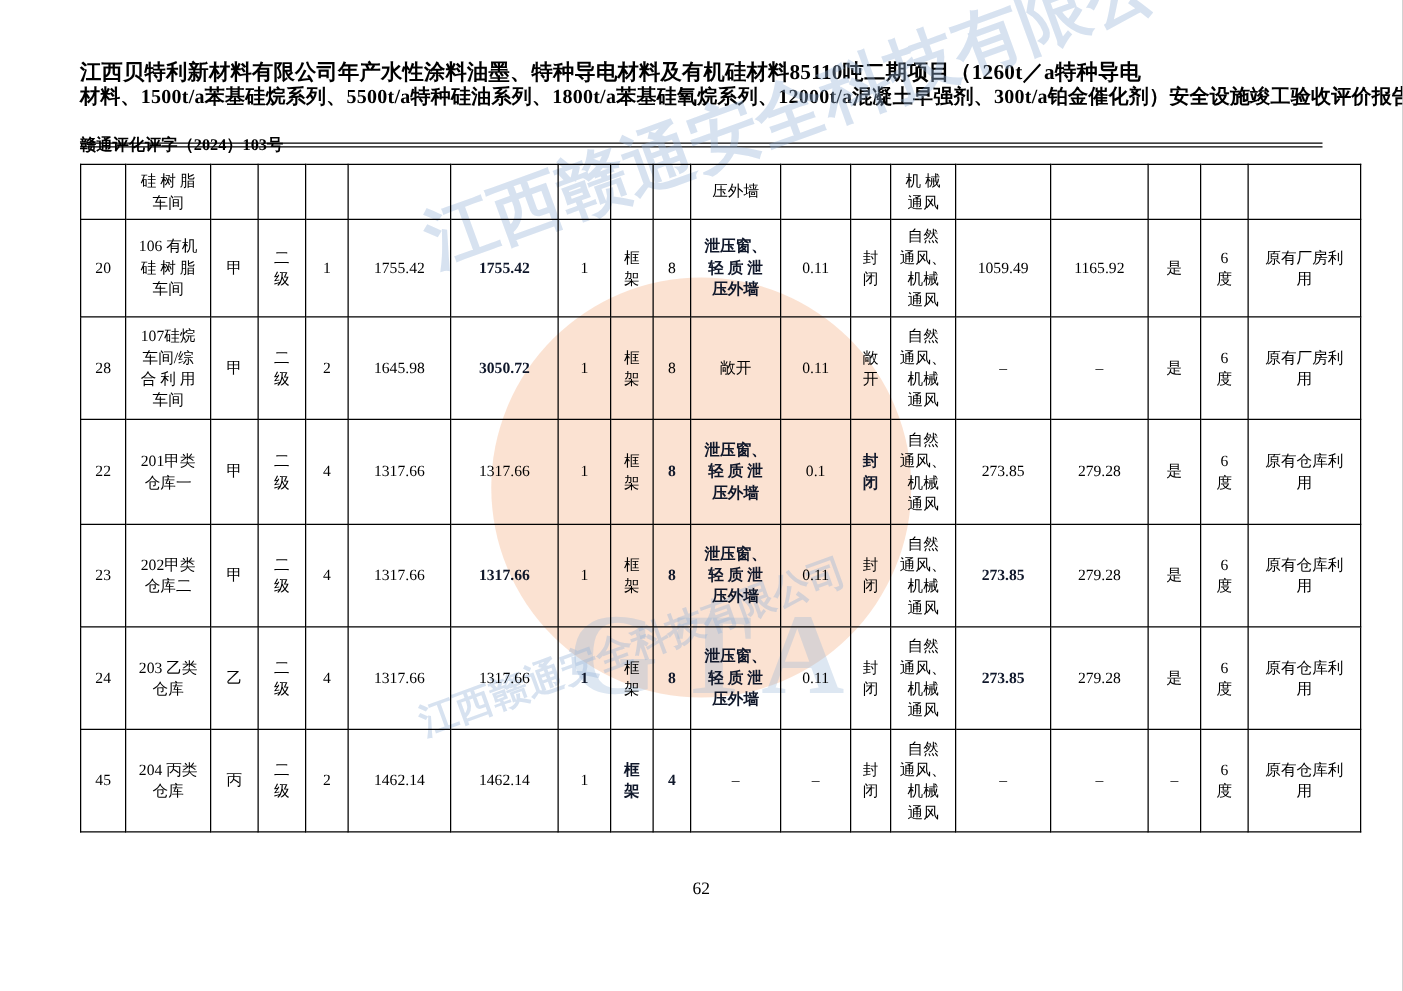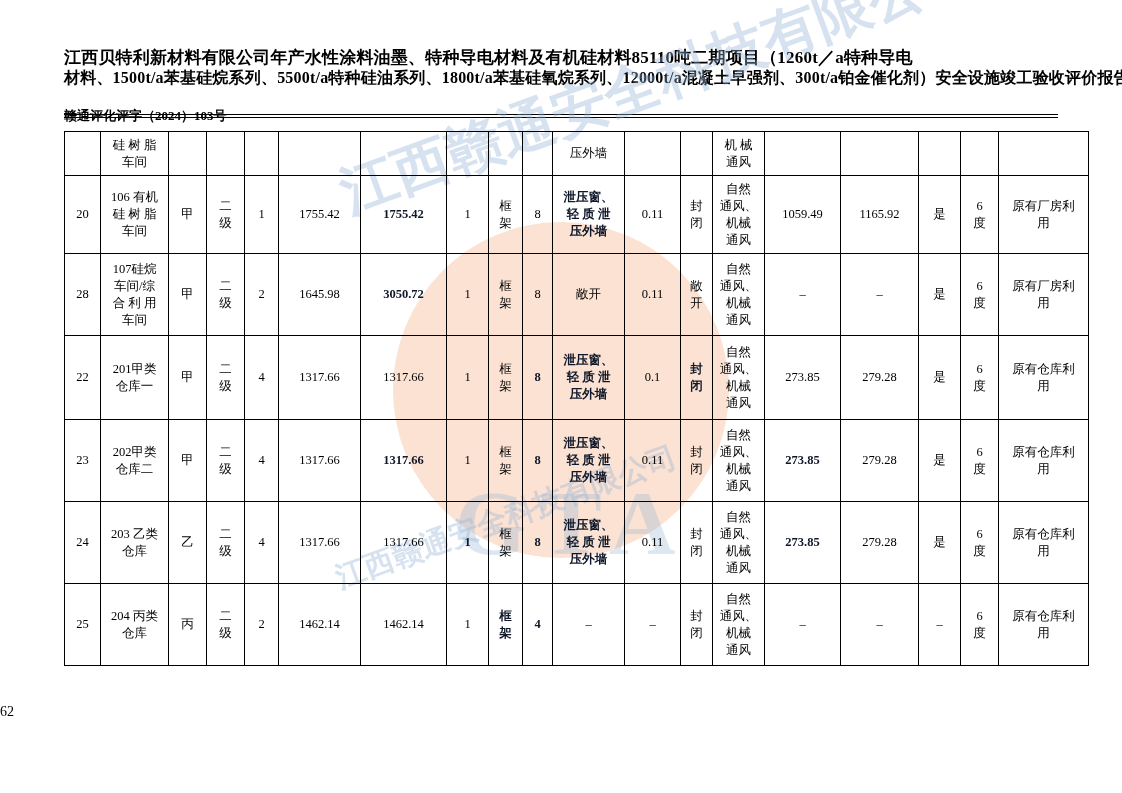--- a/index.html
+++ b/index.html
@@ -136,21 +136,21 @@
   }
   td.num { font-size: 13px; }
   .cell-red { color: #0f172a; font-weight: bold; }
 
   
   .page-number {
     position: absolute;
     left: 0;
     top: 704px;
     width: 1122px;
-    text-align: left;
+    text-align: center;
     font-family: "Liberation Serif", serif;
     font-size: 14px;
   }
 </style>
 </head>
 <body>
 
 <div class="page">
 
   <div class="header">
@@ -312,21 +312,21 @@
             <td class="num">0.11</td>
             <td>封<br>闭</td>
             <td>自然<br>通风、<br>机械<br>通风</td>
             <td class="num cell-red">273.85</td>
             <td class="num">279.28</td>
             <td>是</td>
             <td>6<br>度</td>
             <td>原有仓库利<br>用</td>
           </tr>
           <tr style="height: 82px;">
-            <td class="num">25</td>
+            <td class="num">45</td>
             <td>204 丙类<br>仓库</td>
             <td>丙</td>
             <td>二<br>级</td>
             <td class="num">2</td>
             <td class="num">1462.14</td>
             <td class="num">1462.14</td>
             <td class="num">1</td>
             <td class="cell-red">框<br>架</td>
             <td class="num cell-red">4</td>
             <td>–</td>

